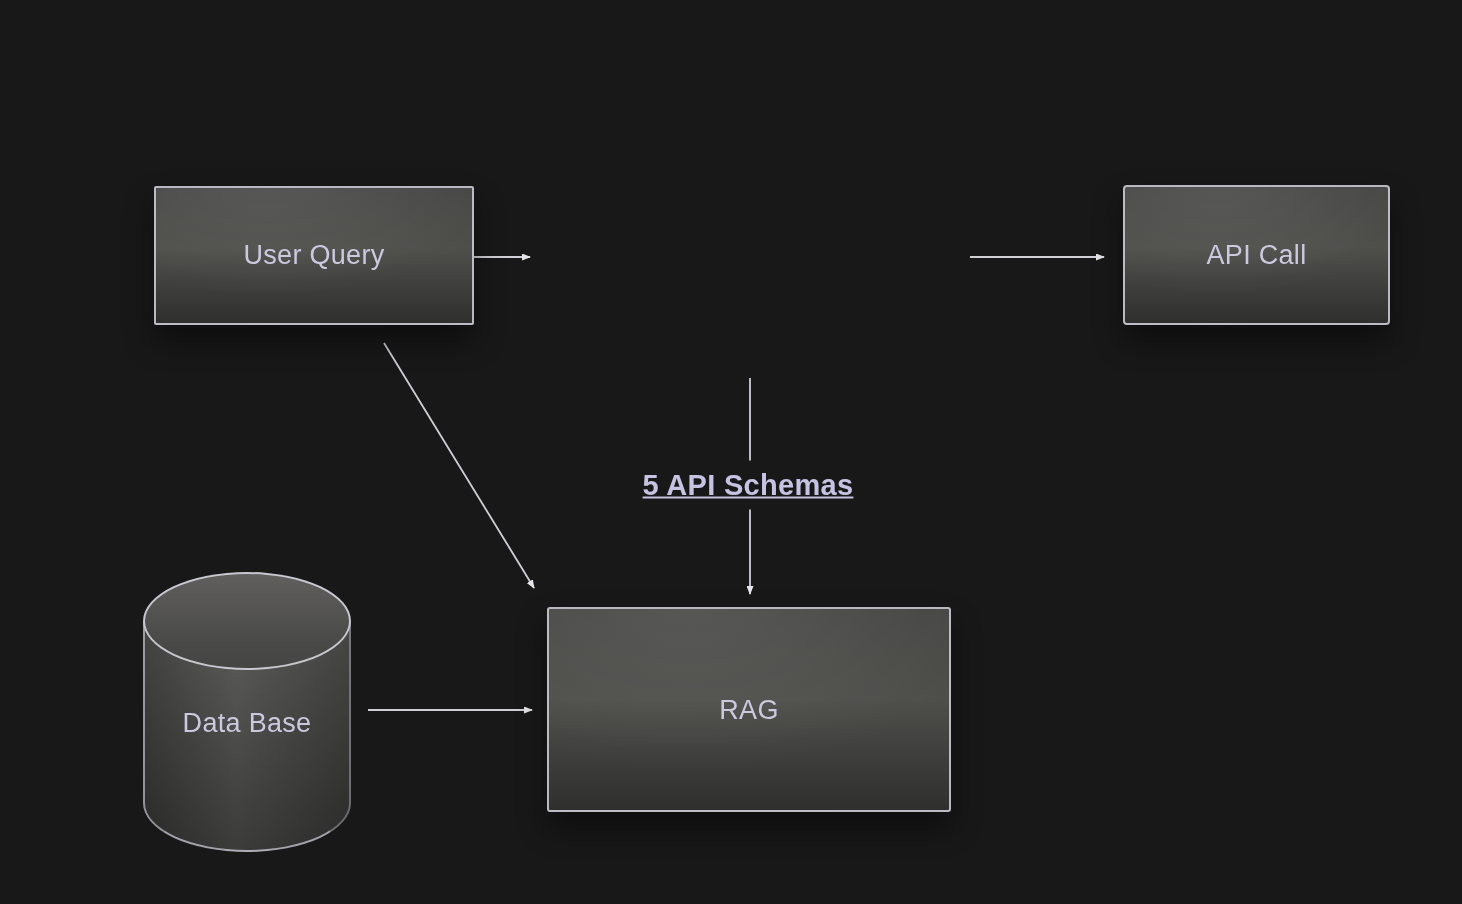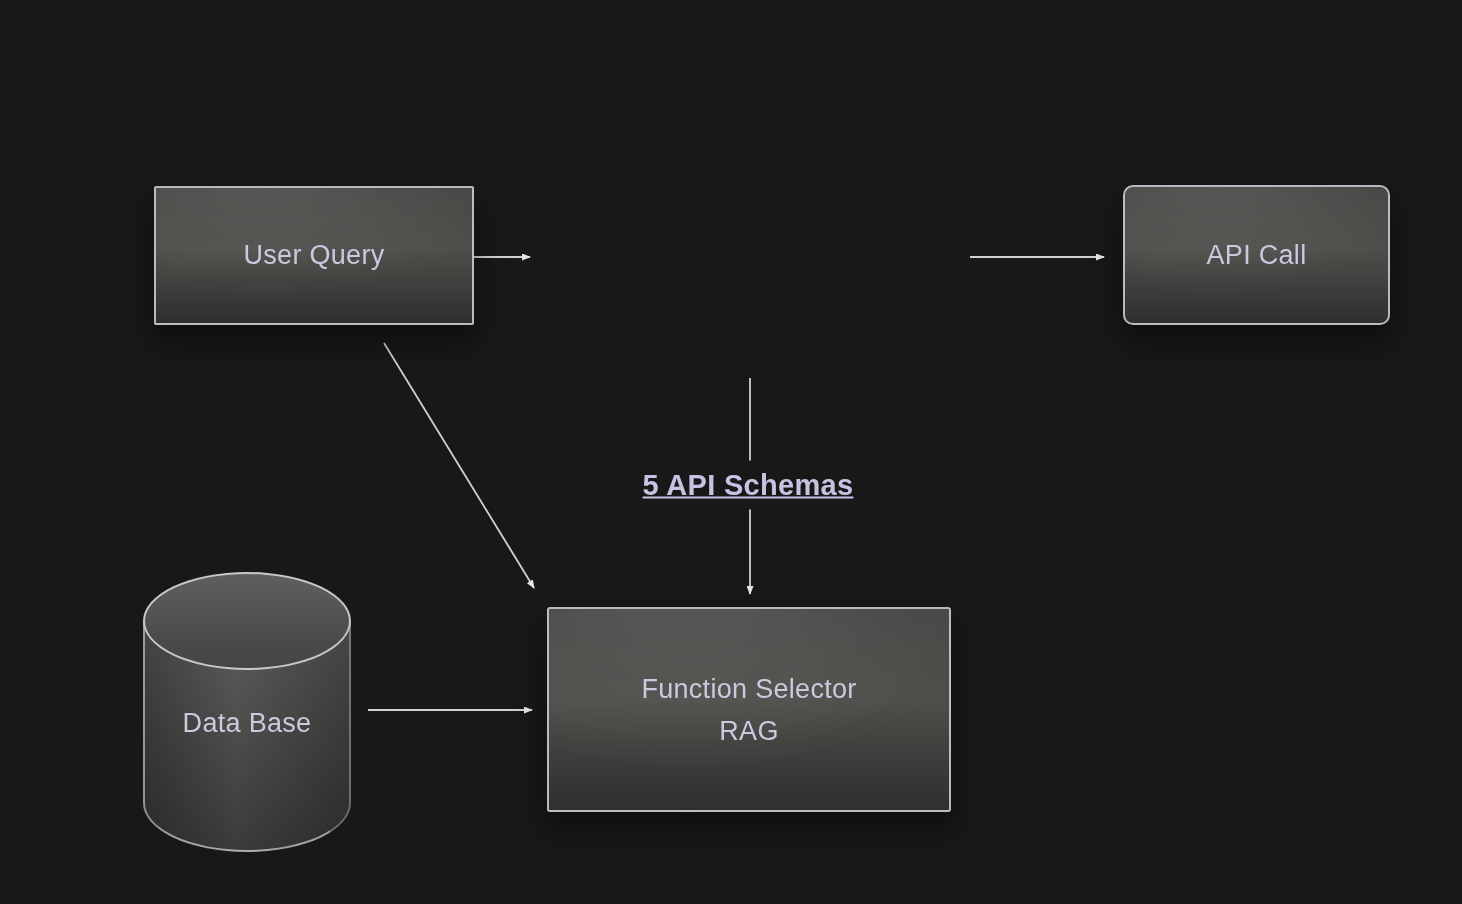--- a/index.html
+++ b/index.html
@@ -45,21 +45,21 @@
     text-align: center;
     border: 2px solid rgba(208, 208, 218, 0.85);
     background:
       radial-gradient(130% 150% at 35% -10%, rgba(255,255,255,0.10), rgba(255,255,255,0) 60%),
       linear-gradient(180deg, #454543 0%, #4e4e4b 45%, #2f2f2e 100%);
     box-shadow: 0 16px 30px rgba(0,0,0,0.45);
   }
 
   .node-user-query  { left: 108px;  top: 186px; width: 320px; height: 139px; border-radius: 2px; margin-left: 46px; }
   .node-llm         { left: 548px;  top: 155px; width: 402px; height: 205px; border-radius: 14px; font-size: 28px; }
-  .node-api-call    { left: 1123px; top: 185px; width: 267px; height: 140px; border-radius: 10px; }
+  .node-api-call    { left: 1123px; top: 185px; width: 267px; height: 140px; border-radius: 4px; }
   .node-function-selector { left: 547px; top: 607px; width: 404px; height: 205px; border-radius: 3px; line-height: 42px; }
 
   
   .edge-label {
     position: absolute;
     z-index: 2;
     left: 748px;
     top: 485px;
     transform: translate(-50%, -50%);
     background: var(--bg, #181818);
@@ -141,21 +141,20 @@
   <div class="node node-user-query">
     <span>User Query</span>
   </div>
 
 
   <div class="node node-api-call">
     <span>API Call</span>
   </div>
 
   <div class="node node-function-selector">
-    <span>Function Selector</span>
     <span>RAG</span>
   </div>
 
   <div class="edge-label">5 API Schemas</div>
 
   <div class="cylinder">
     <div class="cyl-top"></div>
     <div class="cyl-body"></div>
     <div class="cyl-label">Data Base</div>
   </div>

